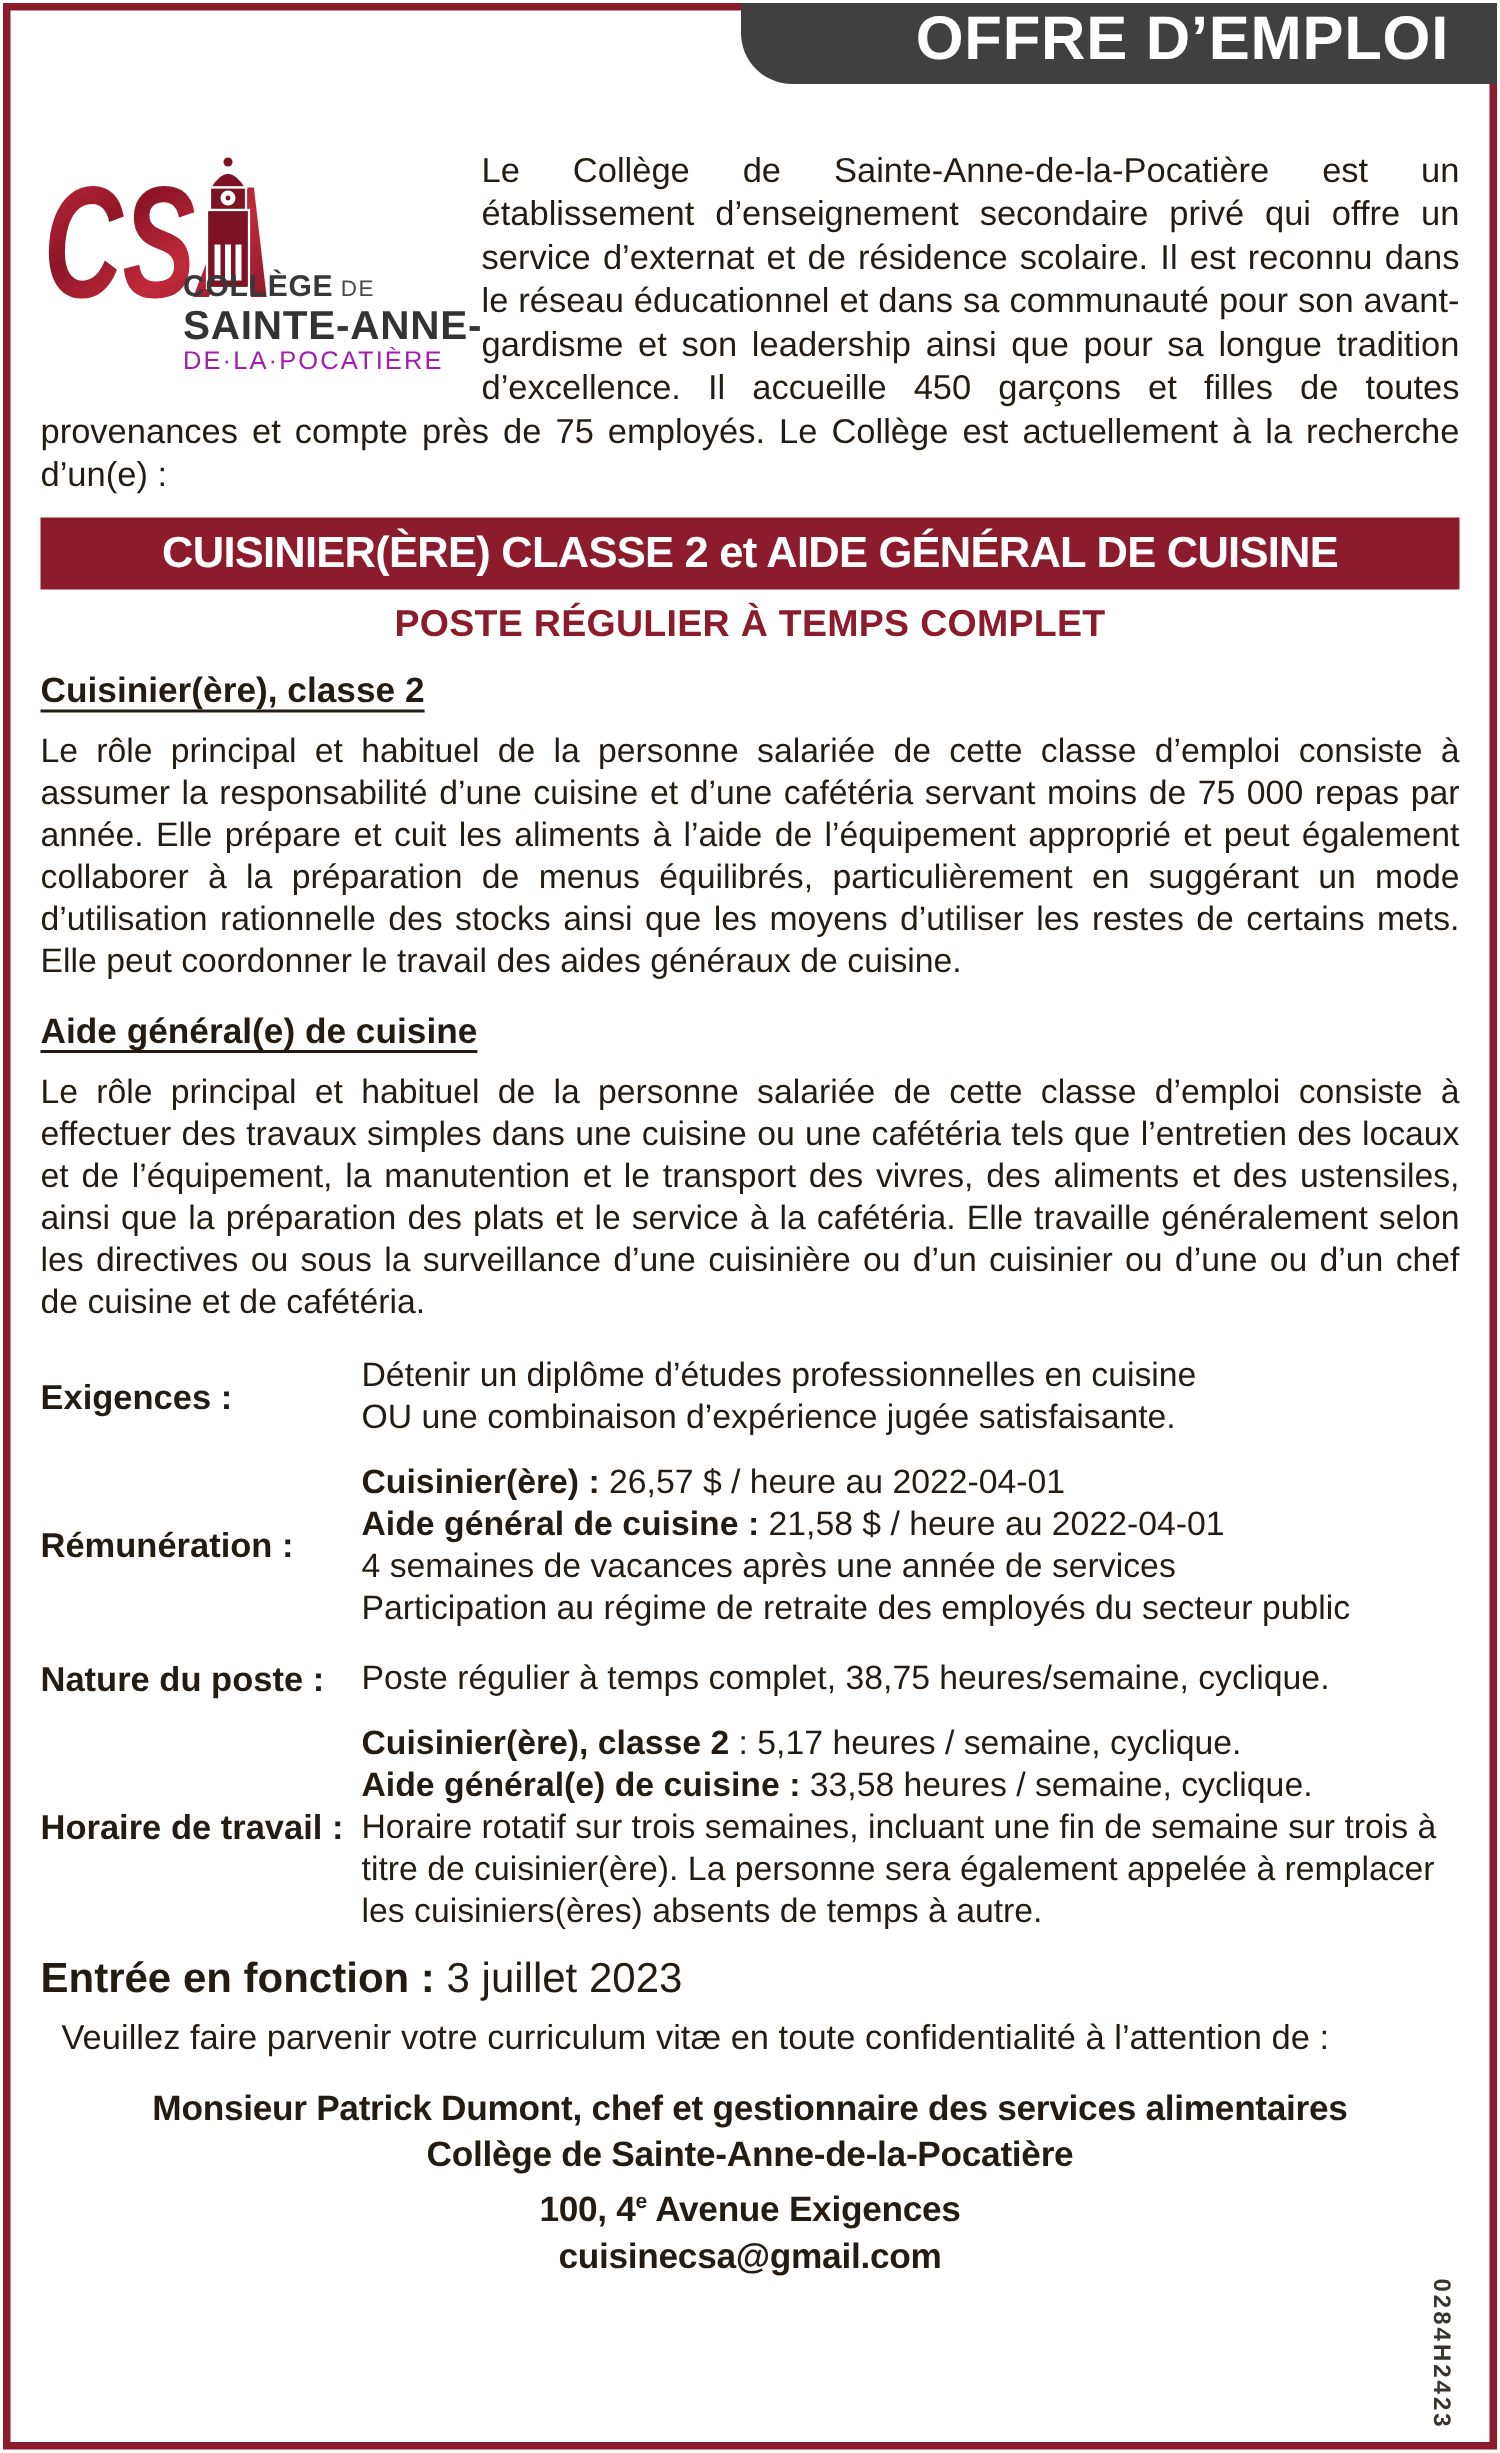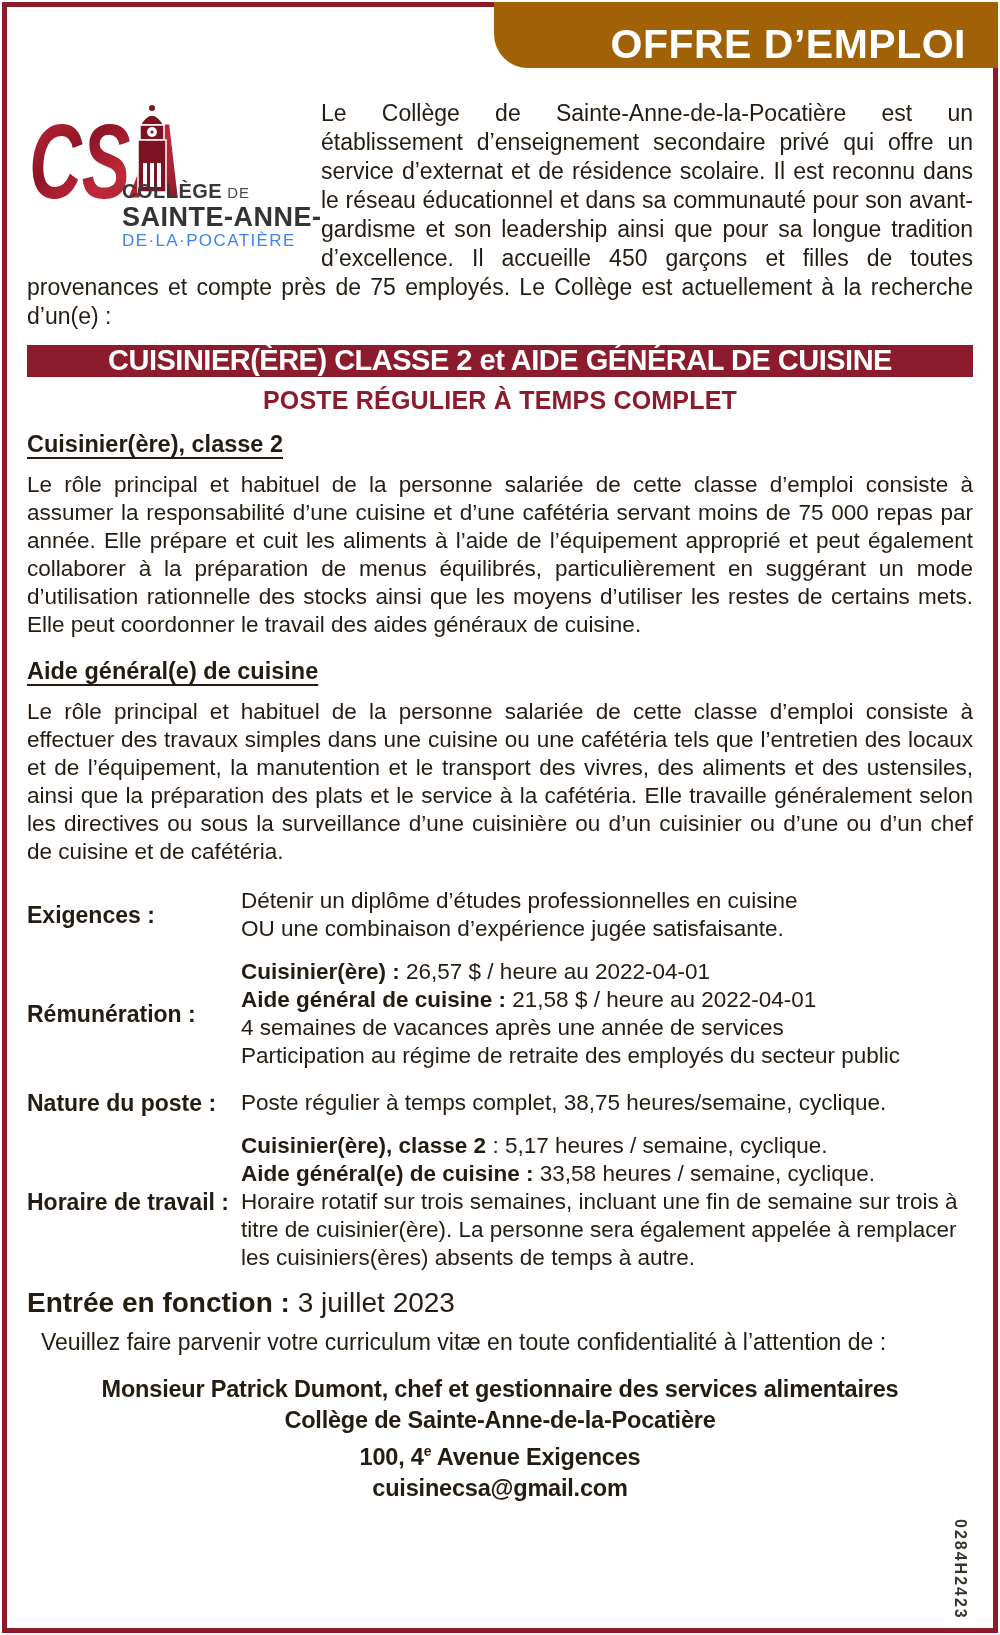--- a/index.html
+++ b/index.html
@@ -1,40 +1,40 @@
 <!DOCTYPE html>
 <html lang="fr"><head>
 <meta charset="utf-8">
 <style>
   html,body{margin:0;padding:0;background:#ffffff;}
   body{width:1000px;height:1635px;position:relative;overflow:hidden;
        font-family:"Liberation Sans", sans-serif;color:#241c12;}
   .page{position:absolute;top:2px;left:2px;right:2px;bottom:2px;
         border:5px solid #8c1b2b;background:#ffffff;}
   
-  .banner{position:absolute;top:-5px;right:-5px;left:487px;height:66px;
-          background:#a16207;border-bottom-left-radius:34px;
-          display:flex;align-items:flex-end;justify-content:flex-end;
+  .banner{position:absolute;top:-5px;right:-5px;left:487px;height:54px;
+          background:#404040;border-bottom-left-radius:34px;
+          display:flex;align-items:flex-start;justify-content:flex-end;
           padding-right:32px;box-sizing:border-box;}
   .banner span{color:#ffffff;font-weight:bold;font-size:41px;letter-spacing:0.5px;}
   .content{padding:12px 20px 0 20px;}
   
   .logo{float:left;width:276px;height:152px;margin:2px 18px 10px 0;position:relative;}
   .logo svg{position:absolute;top:0;left:0;}
   .logo-text{position:absolute;left:95px;top:80px;white-space:nowrap;line-height:1.08;}
   .lt1b{font-weight:bold;font-size:20px;color:#38383a;letter-spacing:0.5px;}
   .lt1r{font-size:15px;color:#4a4a4c;letter-spacing:1px;margin-left:5px;}
   .lt2{font-weight:bold;font-size:27px;color:#333335;letter-spacing:0.5px;}
-  .lt3{font-size:17px;color:#3b82f6;letter-spacing:1.4px;}
+  .lt3{font-size:17px;color:#a21caf;letter-spacing:1.4px;}
   
   p{margin:0;font-size:22.5px;line-height:28px;text-align:justify;}
   .intro{margin-top:80px;font-size:23px;line-height:29px;}
   .clearfix::after{content:"";display:block;clear:both;}
-  .title-bar{margin-top:14px;height:32px;background:#8c1b2b;
-             display:flex;align-items:flex-end;justify-content:center;}
+  .title-bar{margin-top:14px;height:48px;background:#8c1b2b;
+             display:flex;align-items:center;justify-content:center;}
   .title-bar span{color:#ffffff;font-weight:bold;font-size:29px;letter-spacing:-0.5px;white-space:nowrap;}
   .subtitle{margin-top:9px;text-align:center;color:#8c1b2b;font-weight:bold;
             font-size:25px;letter-spacing:0.2px;}
   .sec-head{margin:16px 0 0 0;font-size:23.5px;font-weight:bold;
             text-decoration:underline;text-underline-offset:5px;
             text-decoration-thickness:2px;}
   .sec-body{margin-top:13px;}
   
   .detail-row{display:flex;margin-top:15px;align-items:center;}
   .detail-label{width:214px;flex:0 0 214px;font-weight:bold;font-size:23px;line-height:28px;}

